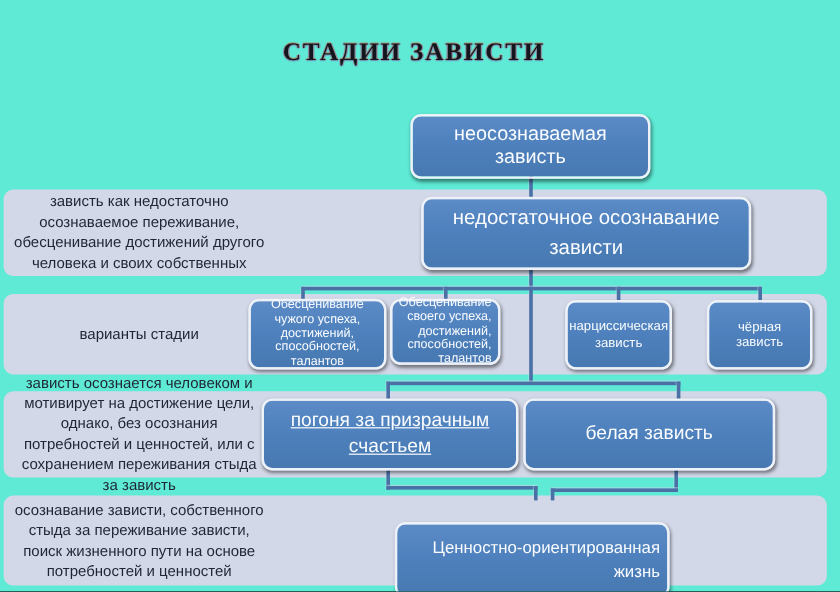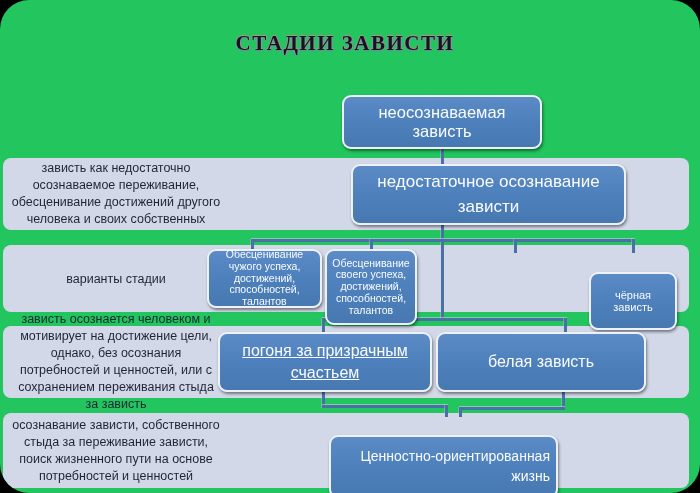--- a/index.html
+++ b/index.html
@@ -1,22 +1,21 @@
 <!DOCTYPE html>
 <html><head>
 <meta charset="utf-8">
 <style>
   html,body{margin:0;padding:0;background:#000;}
   .canvas{
     position:relative;
     width:700px;height:493px;
-    background:#22c55e;
+    background:#5eead4;
     overflow:hidden;
     font-family:"Liberation Sans", sans-serif;
-    border-radius:29px;
   }
   .title{
     position:absolute;left:0;top:31px;width:690px;
     text-align:center;
     font-family:"Liberation Serif", serif;
     font-size:21px;font-weight:bold;letter-spacing:1.5px;
     color:#14161f;
     text-shadow:
       0 -1px 0 #a8977a,
       -1px 0 0 #8a94ac,
@@ -49,23 +48,23 @@
     box-shadow:1px 2px 3px rgba(0,0,0,0.45);
     color:#fafcff;
     display:flex;align-items:center;justify-content:center;
     text-align:center;
     box-sizing:border-box;
     padding:2px 6px;
   }
   .b1{left:342px;top:95px;width:200px;height:54px;font-size:16.5px;}
   .b2{left:307px;top:164px;width:275px;height:61px;font-size:17px;line-height:1.45;margin-left:44px;}
   .b3a{left:207px;top:249px;width:115px;height:59px;font-size:10.5px;line-height:1.12;padding:2px 3px;}
-  .b3b{left:325px;top:249px;width:92px;height:76px;font-size:10.5px;line-height:1.12;padding:2px 15px;}
+  .b3b{left:325px;top:249px;width:92px;height:55px;font-size:10.5px;line-height:1.12;padding:2px 15px;text-align:right;}
   .b3c{left:471px;top:250px;width:89px;height:58px;font-size:11px;line-height:1.3;padding:2px 4px;}
-  .b3d{left:589px;top:250px;width:88px;height:58px;font-size:11px;margin-top:22px;}
+  .b3d{left:589px;top:250px;width:88px;height:58px;font-size:11px;}
   .b4a{left:218px;top:332px;width:214px;height:60px;font-size:16px;line-height:1.4;text-decoration:underline;}
   .b4b{left:436px;top:332px;width:210px;height:60px;font-size:16px;}
   .b5{left:329px;top:435px;width:229px;height:63px;font-size:14px;line-height:1.4;text-align:right;}
   .conn{
     position:absolute;z-index:2;
     background:#4a70a6;
   }
   .conn.h{height:3px;box-shadow:0 -1px 0 rgba(205,215,232,0.55);}
   .conn.v{width:3px;box-shadow:-1px 0 0 rgba(205,215,232,0.35);}
 </style>
@@ -90,20 +89,21 @@
   <div class="conn v" style="left:251px;top:239px;height:13px;"></div>
   <div class="conn v" style="left:370px;top:239px;height:13px;"></div>
   <div class="conn v" style="left:514px;top:239px;height:14px;"></div>
   <div class="conn v" style="left:632px;top:239px;height:14px;"></div>
 
   <div class="row row3">
     <div class="row-label">варианты стадии</div>
   </div>
   <div class="bluebox b3a">Обесценивание чужого успеха, достижений, способностей, талантов</div>
   <div class="bluebox b3b">Обесценивание своего успеха, достижений, способностей, талантов</div>
+  <div class="bluebox b3c">нарциссическая зависть</div>
   <div class="bluebox b3d">чёрная зависть</div>
 
   <div class="conn h" style="left:322px;top:318px;width:245px;"></div>
   <div class="conn v" style="left:322px;top:318px;height:15px;"></div>
   <div class="conn v" style="left:564px;top:318px;height:15px;"></div>
 
   <div class="row row4">
     <div class="row-label">зависть осознается человеком и мотивирует на достижение цели, однако, без осознания потребностей и ценностей, или с сохранением переживания стыда за зависть</div>
   </div>
   <div class="bluebox b4a">погоня за призрачным счастьем</div>

